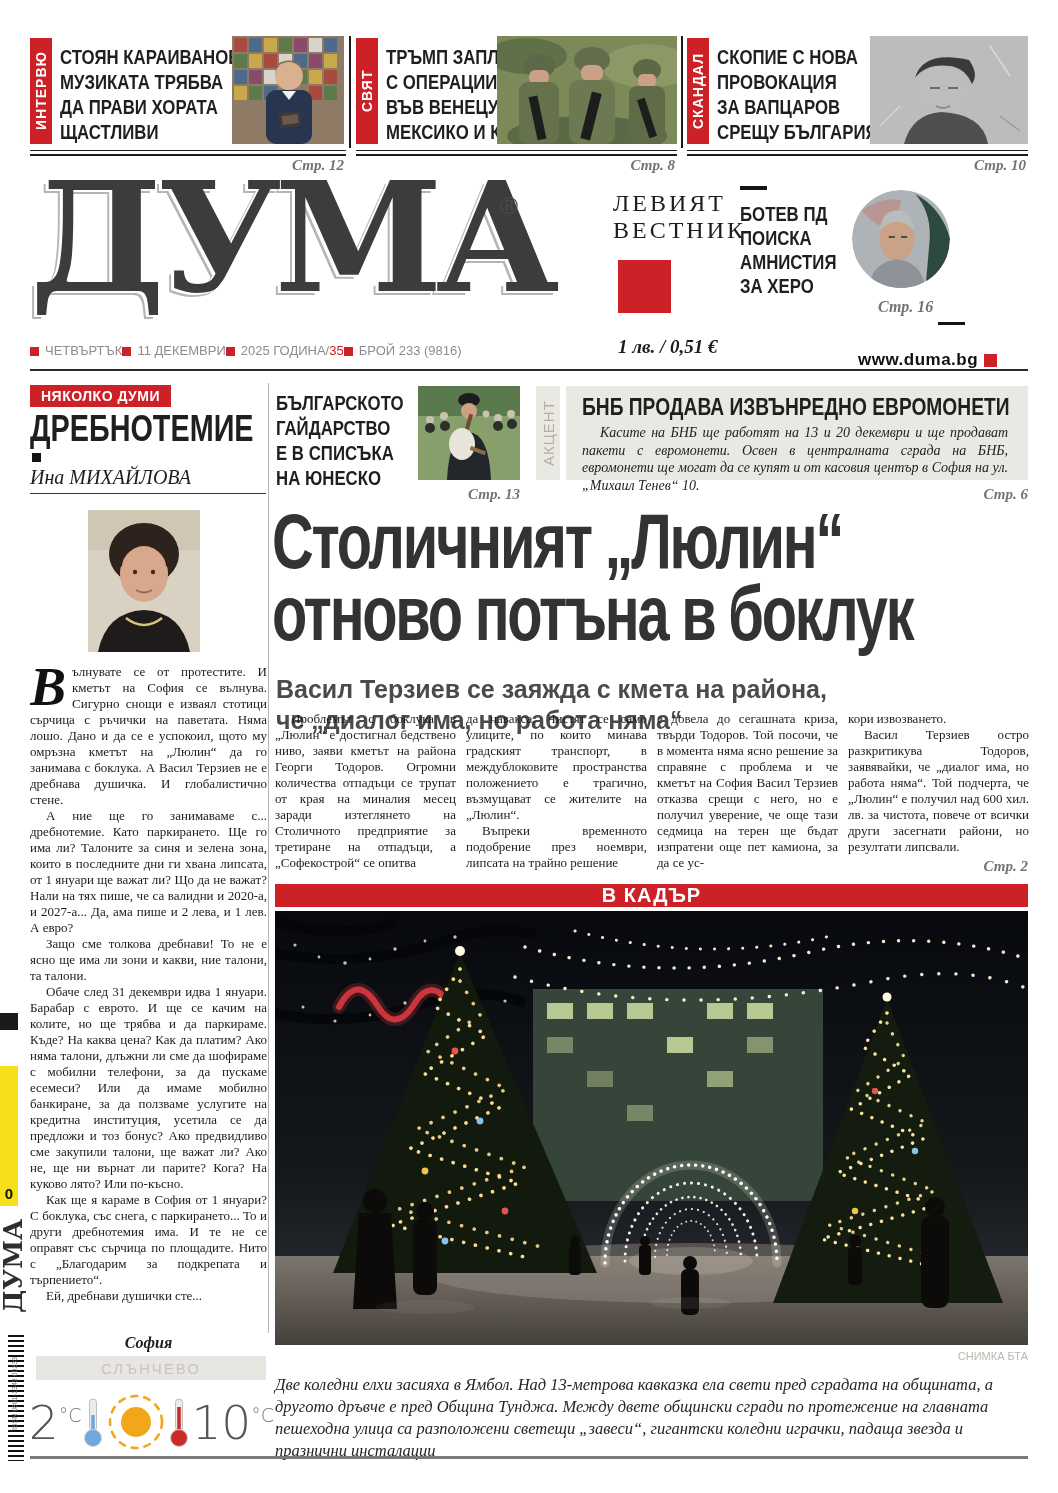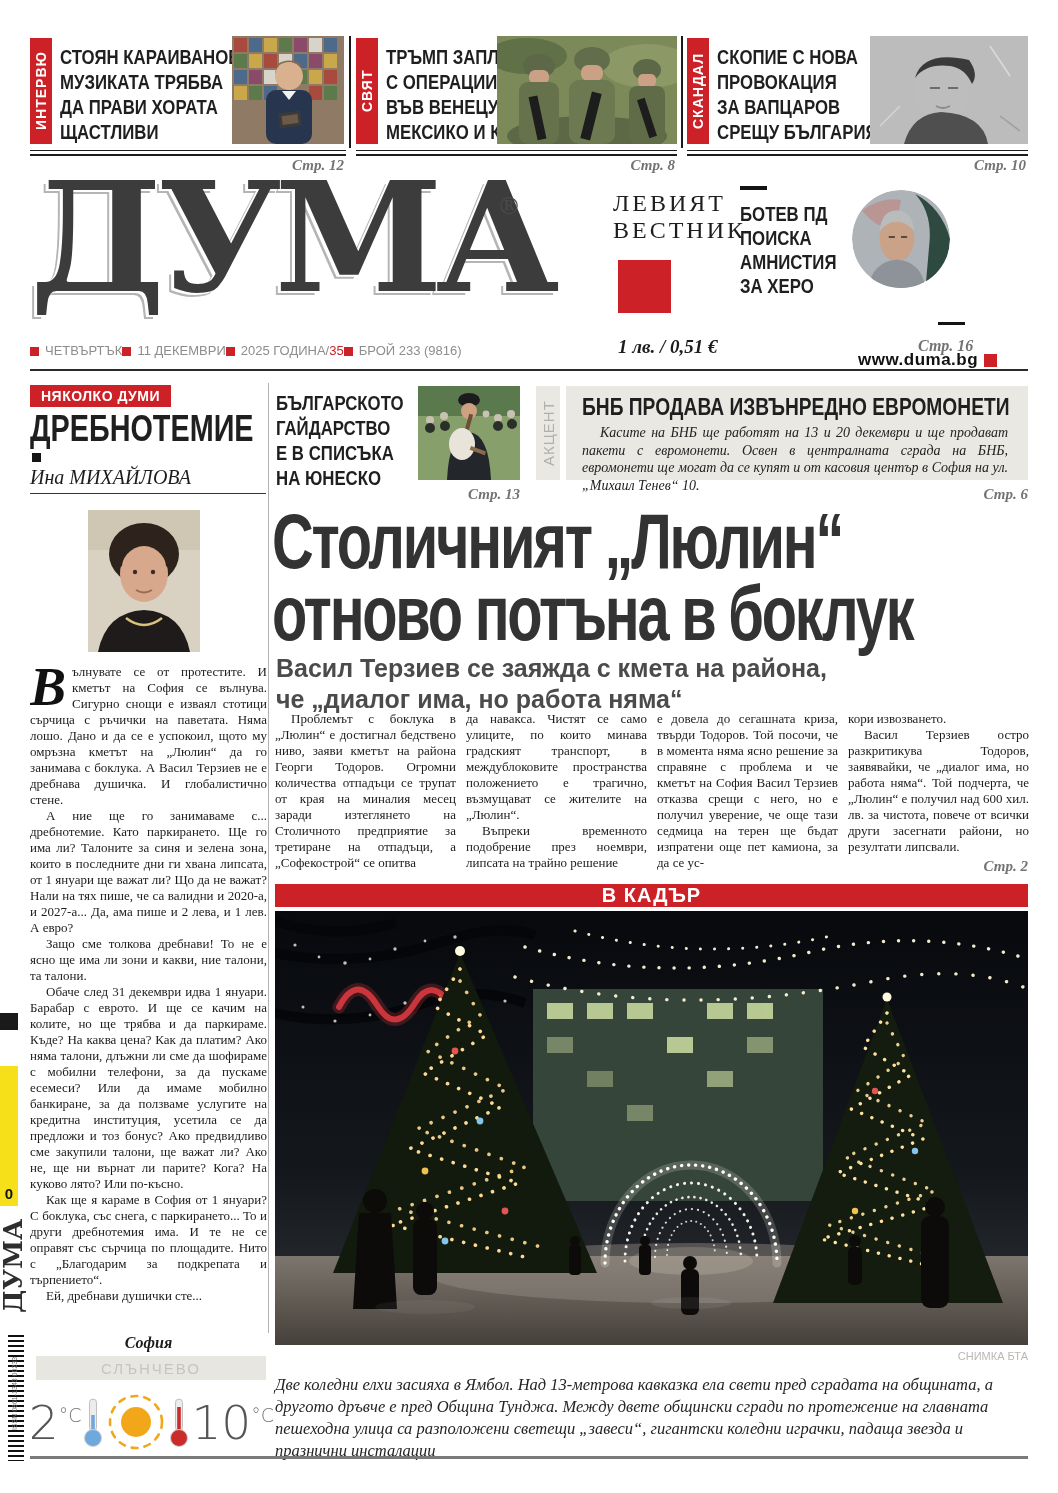--- a/index.html
+++ b/index.html
@@ -23,21 +23,21 @@
   .logo{left:30px;top:158px;font-family:"DejaVu Serif","Liberation Serif",serif;font-weight:700;
         font-size:152px;line-height:160px;letter-spacing:-7px;color:#3c3c3c;
         text-shadow:-3px 2px 0 #ffffff,-5px 4px 0 #b5b5b5;}
   .reg{left:497px;top:192px;font-size:24px;color:#4a4a4a;font-family:"DejaVu Serif",serif;}
   .tagline{left:613px;top:190px;font-family:"Liberation Serif",serif;font-size:24px;line-height:27px;
            letter-spacing:3px;color:#1e1e1e;}
   .mast-square{left:618px;top:260px;width:53px;height:53px;background:#cb2127;}
   .promo-dash{left:740px;top:186px;width:27px;height:4px;background:#141414;}
   .promo-title{left:740px;top:202px;font-size:21px;line-height:24px;}
   .promo-photo{left:852px;top:190px;width:98px;height:98px;border-radius:50%;overflow:hidden;}
-  .promo-page{left:918px;top:298px;margin-top:39px;}
+  .promo-page{left:878px;top:298px;}
   .promo-dash2{left:938px;top:322px;width:27px;height:3px;background:#141414;}
   .dateline{left:30px;top:343px;display:flex;font-size:13px;color:#8d8d8d;align-items:center;}
   .dateline .rsq{display:inline-block;width:9px;height:9px;background:#cb2127;margin-right:6px;transform:translateY(1px);}
   .dateline .red{color:#cb2127;}
   .price{left:618px;top:336px;font-family:"Liberation Serif",serif;font-style:italic;font-weight:700;
          font-size:19px;color:#1c1c1c;}
   .website{left:858px;top:350px;font-weight:700;font-size:17px;letter-spacing:0.5px;color:#111;display:flex;align-items:center;gap:6px;}
   .website .rsq{width:13px;height:13px;background:#cb2127;display:inline-block;}
   .mast-rule{left:30px;top:369px;width:998px;height:2px;background:#2b2b2b;}
   
@@ -82,21 +82,21 @@
               display:flex;align-items:center;justify-content:center;}
   .akcent-box{left:566px;top:386px;width:462px;height:94px;background:#e9e8e3;box-sizing:border-box;padding:7px 20px 6px 16px;}
   .akcent-title{font-size:24px;line-height:28px;}
   .akcent-text{margin-top:3px;font-family:"Liberation Serif",serif;font-style:italic;font-size:14px;
                line-height:17.5px;text-align:justify;color:#222;text-indent:18px;}
   .akcent-page{left:940px;top:486px;width:88px;text-align:right;}
   
   .lead-title{left:272px;top:505px;}
   .lead-title div{font-size:78px;line-height:72px;letter-spacing:-3px;transform:scaleX(0.74);
                   transform-origin:left top;white-space:nowrap;font-weight:700;color:#333;}
-  .lead-sub{left:276px;top:653px;font-size:25px;line-height:31px;font-weight:700;color:#4b4b4b;}
+  .lead-sub{left:276px;top:674px;font-size:25px;line-height:31px;font-weight:700;color:#4b4b4b;}
   .lead-cols{left:275px;top:711px;width:755px;display:flex;gap:10px;}
   .lead-cols .col{width:181px;height:170px;overflow:hidden;font-family:"Liberation Serif",serif;
                   font-size:13px;line-height:16px;text-align:justify;color:#1b1b1b;}
   .lead-cols .col p{margin:0;text-indent:16px;}
   .lead-cols .col p.noind{text-indent:0;}
   .lead-page{left:940px;top:858px;width:88px;text-align:right;background:#fff;}
   
   .vkadar{left:275px;top:884px;width:753px;height:23px;background:#cb2127;color:#fff;font-weight:700;
           font-size:20px;letter-spacing:1px;display:flex;align-items:center;justify-content:center;}
   .feature-photo{left:275px;top:911px;width:753px;height:434px;overflow:hidden;}

